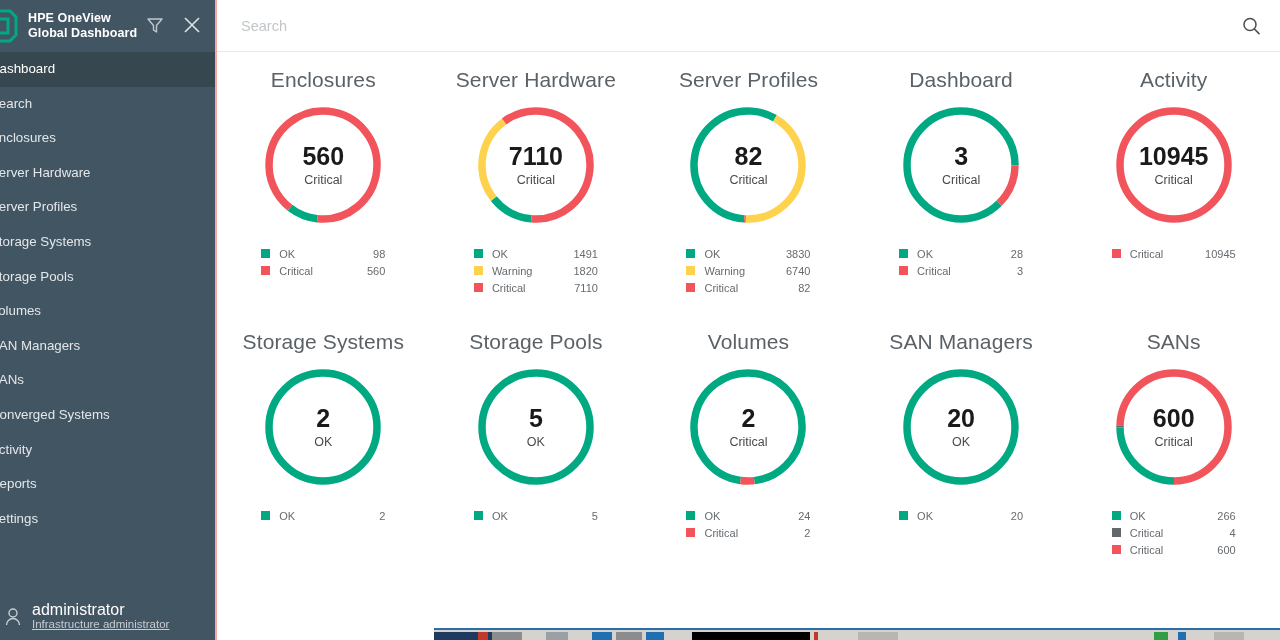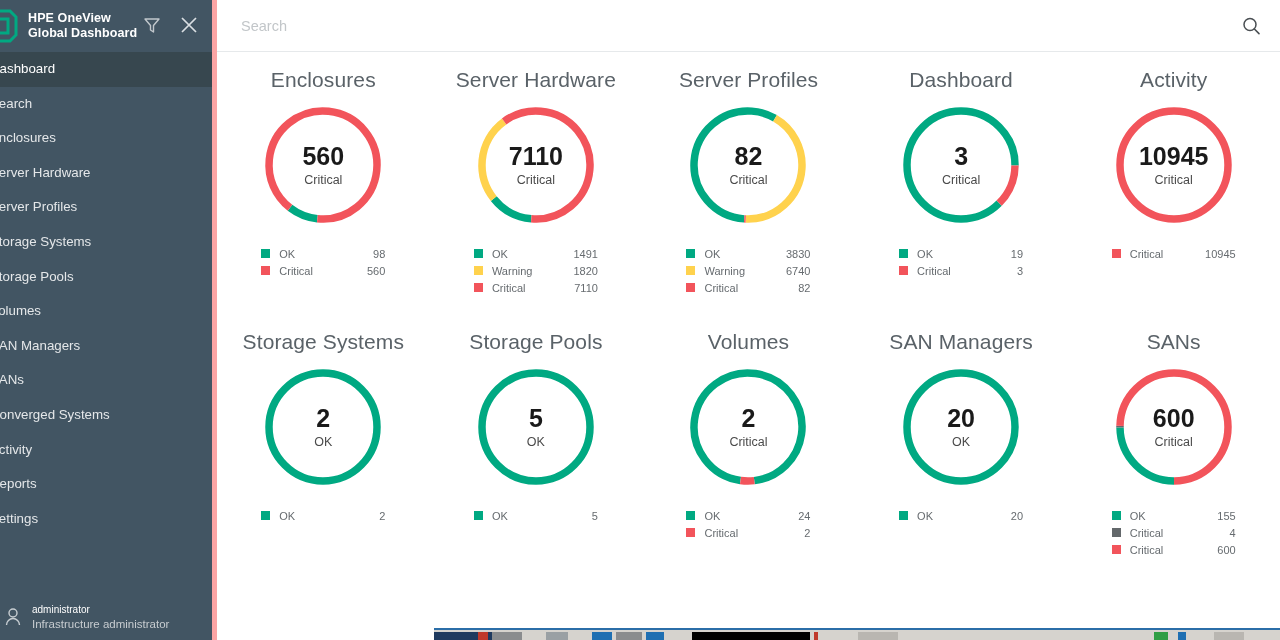--- a/index.html
+++ b/index.html
@@ -11,21 +11,21 @@
   }
   .app { position: relative; width: 1280px; height: 640px; display: flex; }
 
   
   .sidebar {
     width: 217px; height: 640px;
     background: #425563;
     color: #ffffff;
     position: relative;
     flex: 0 0 217px;
-    border-right: 5px solid #fca5a5;
+    border-right: 2px solid #fca5a5;
   }
   .sb-header {
     height: 52px;
     display: flex; align-items: center;
     padding-left: 2px;
     position: relative;
   }
   .hpe-logo {
     width: 30px; height: 34px;
     margin-left: -12px;
@@ -57,22 +57,22 @@
   .sb-item span.lbl { position: relative; left: -10px; }
   .sb-item.active { background: #37474f; color: #ffffff; }
 
   .sb-user {
     position: absolute; bottom: 8px; left: 0; width: 217px;
     display: flex; align-items: center; padding-left: 0px;
     cursor: pointer;
   }
   .sb-user .avatar { width: 26px; height: 26px; margin-left: 0px; flex: 0 0 26px; }
   .sb-user .utext { margin-left: 6px; line-height: 15px; }
-  .sb-user .uname { font-size: 10px; color: #ffffff; }
-  .sb-user .urole { font-size: 11.5px; color: #c7ccd0; }
+  .sb-user .uname { font-size: 16px; color: #ffffff; }
+  .sb-user .urole { font-size: 11.5px; color: #c7ccd0; text-decoration: underline; }
 
   
   .main {
     flex: 1 1 auto; height: 640px;
     background: #ffffff;
     display: flex; flex-direction: column;
     position: relative;
   }
   .topbar {
     height: 52px; flex: 0 0 52px;
@@ -306,21 +306,21 @@
             </svg>
             <div class="donut-center">
               <div class="donut-value">3</div>
               <div class="donut-label">Critical</div>
             </div>
           </div>
           <div class="legend">
             <div class="legend-row">
               <span class="legend-swatch" style="background: rgb(0, 169, 130);"></span>
               <span class="legend-label">OK</span>
-              <span class="legend-value">19</span>
+              <span class="legend-value">28</span>
             </div>
             <div class="legend-row">
               <span class="legend-swatch" style="background: rgb(242, 84, 91);"></span>
               <span class="legend-label">Critical</span>
               <span class="legend-value">3</span>
             </div>
           </div>
         </div>
         <div class="card">
           <div class="card-title">Activity</div>
@@ -433,21 +433,21 @@
             </svg>
             <div class="donut-center">
               <div class="donut-value">600</div>
               <div class="donut-label">Critical</div>
             </div>
           </div>
           <div class="legend">
             <div class="legend-row">
               <span class="legend-swatch" style="background: rgb(0, 169, 130);"></span>
               <span class="legend-label">OK</span>
-              <span class="legend-value">155</span>
+              <span class="legend-value">266</span>
             </div>
             <div class="legend-row">
               <span class="legend-swatch" style="background: rgb(99, 104, 107);"></span>
               <span class="legend-label">Critical</span>
               <span class="legend-value">4</span>
             </div>
             <div class="legend-row">
               <span class="legend-swatch" style="background: rgb(242, 84, 91);"></span>
               <span class="legend-label">Critical</span>
               <span class="legend-value">600</span>

